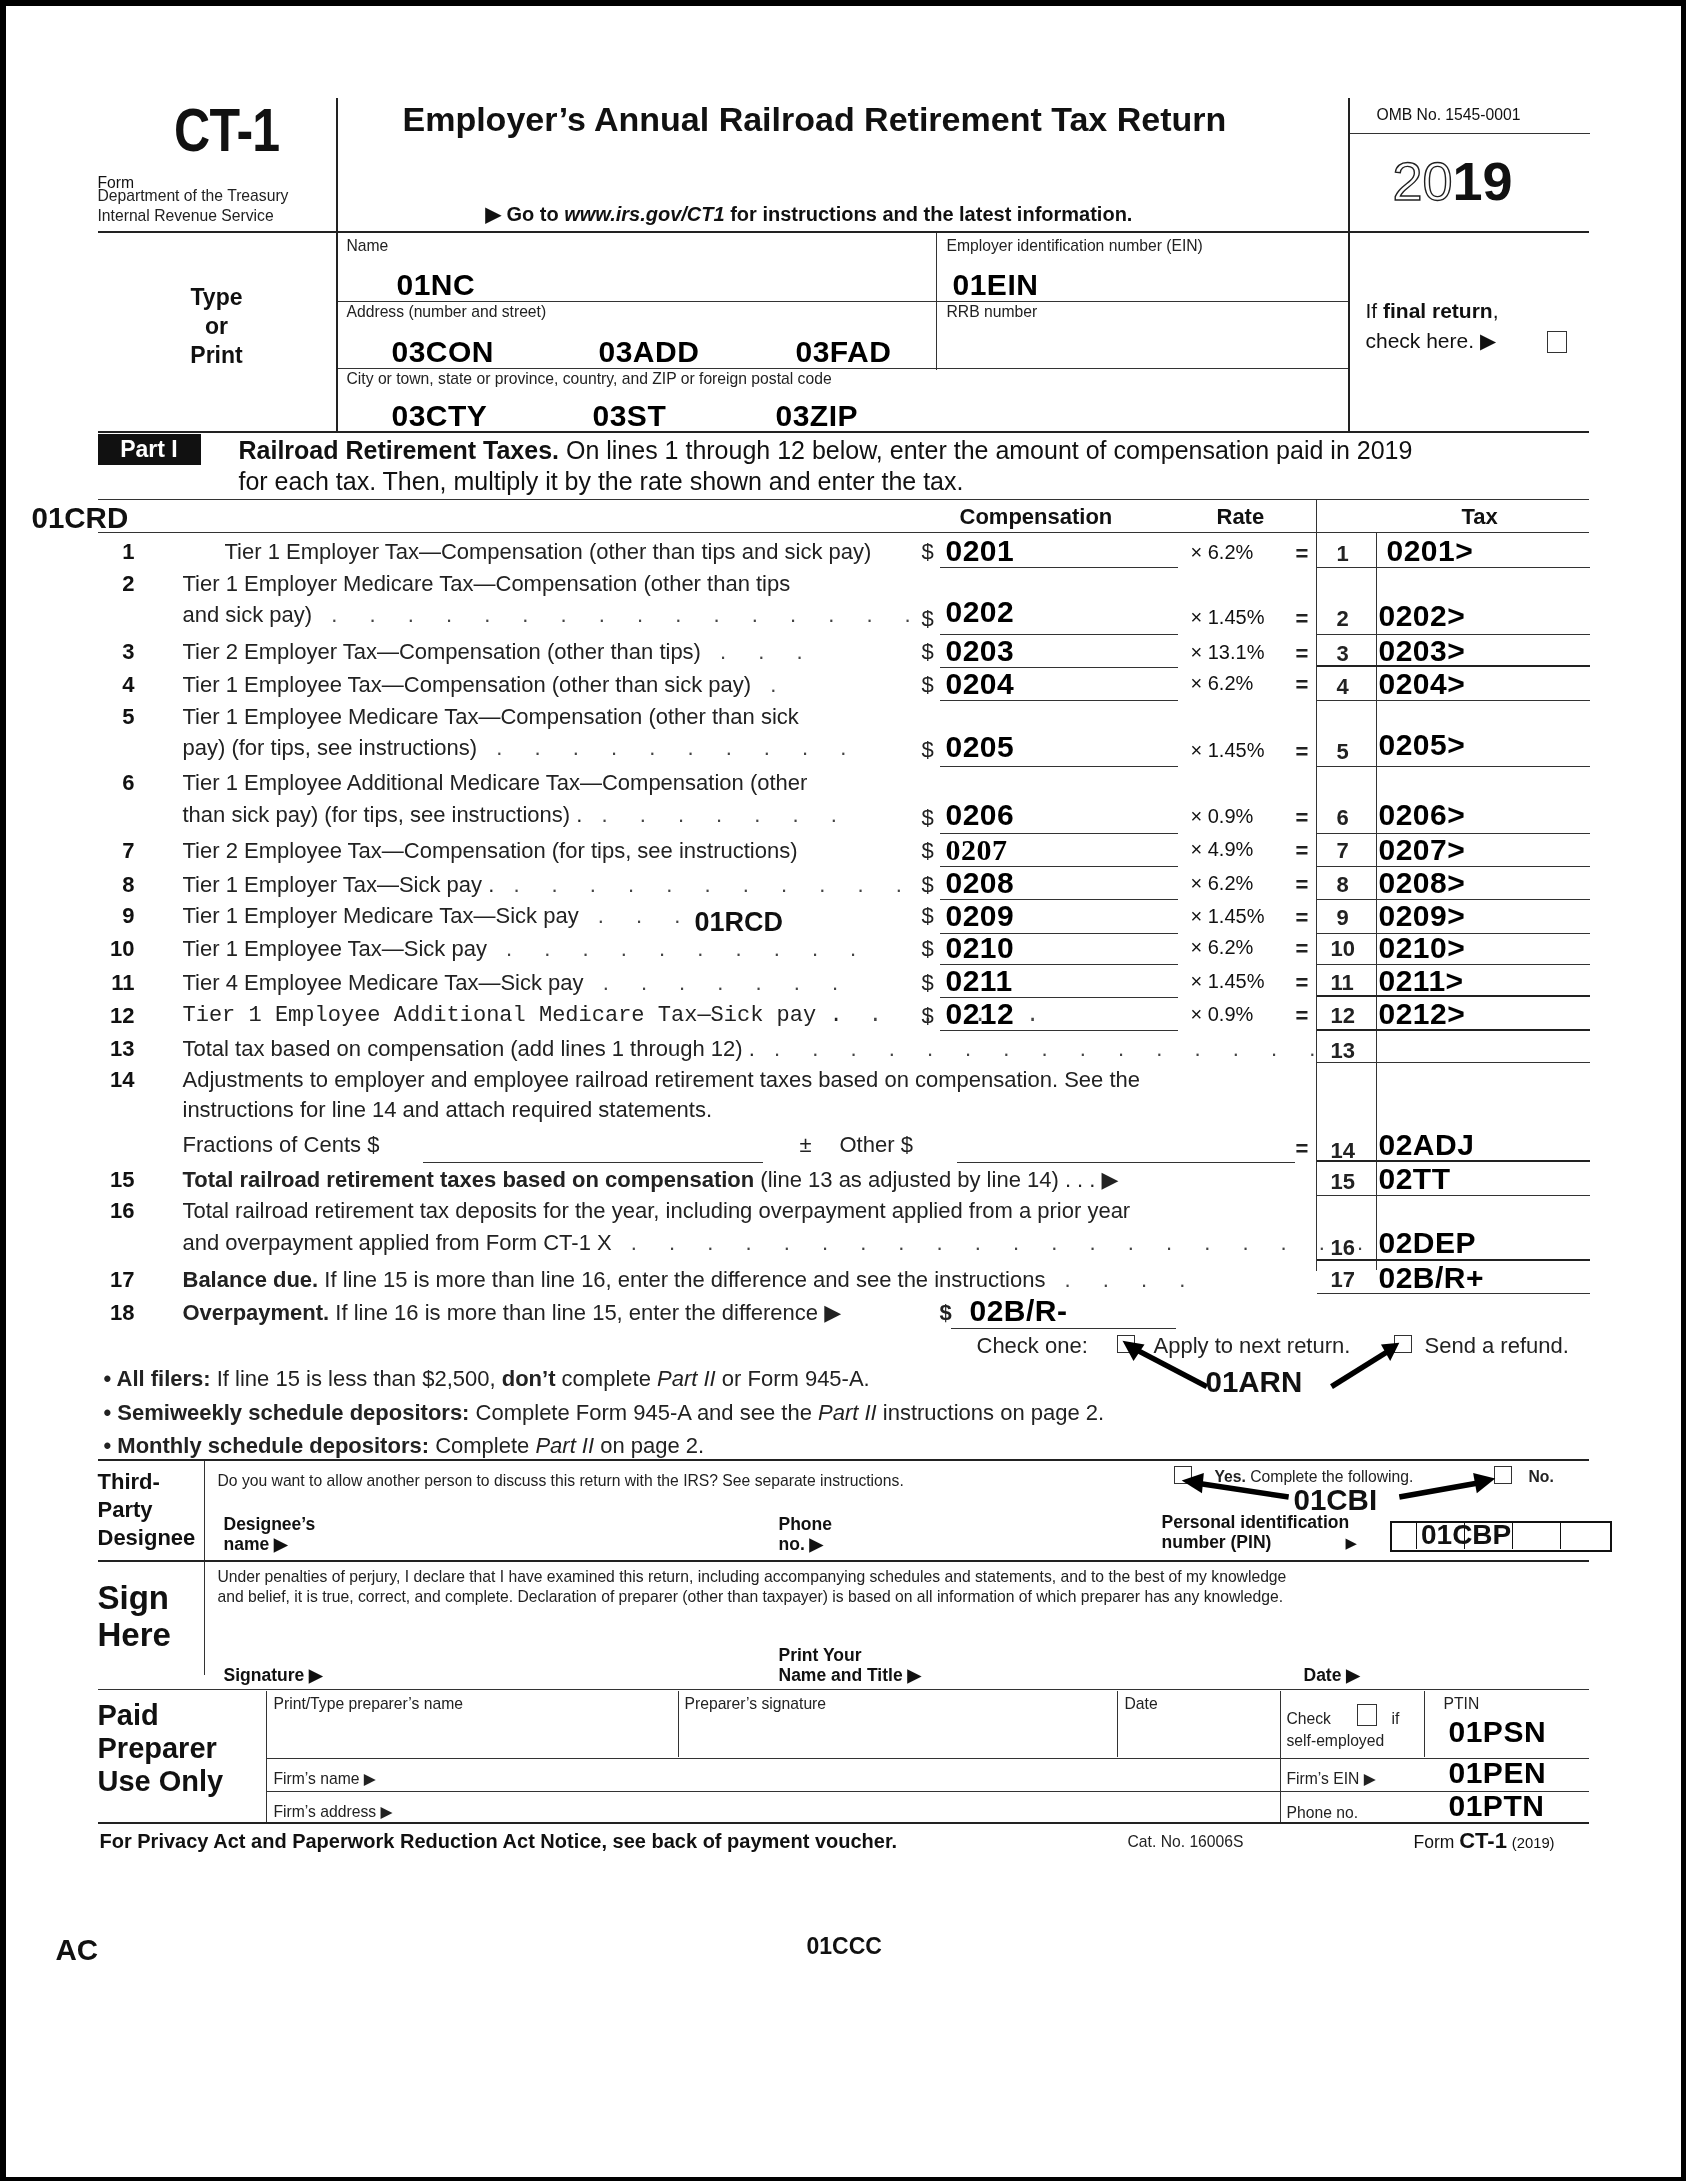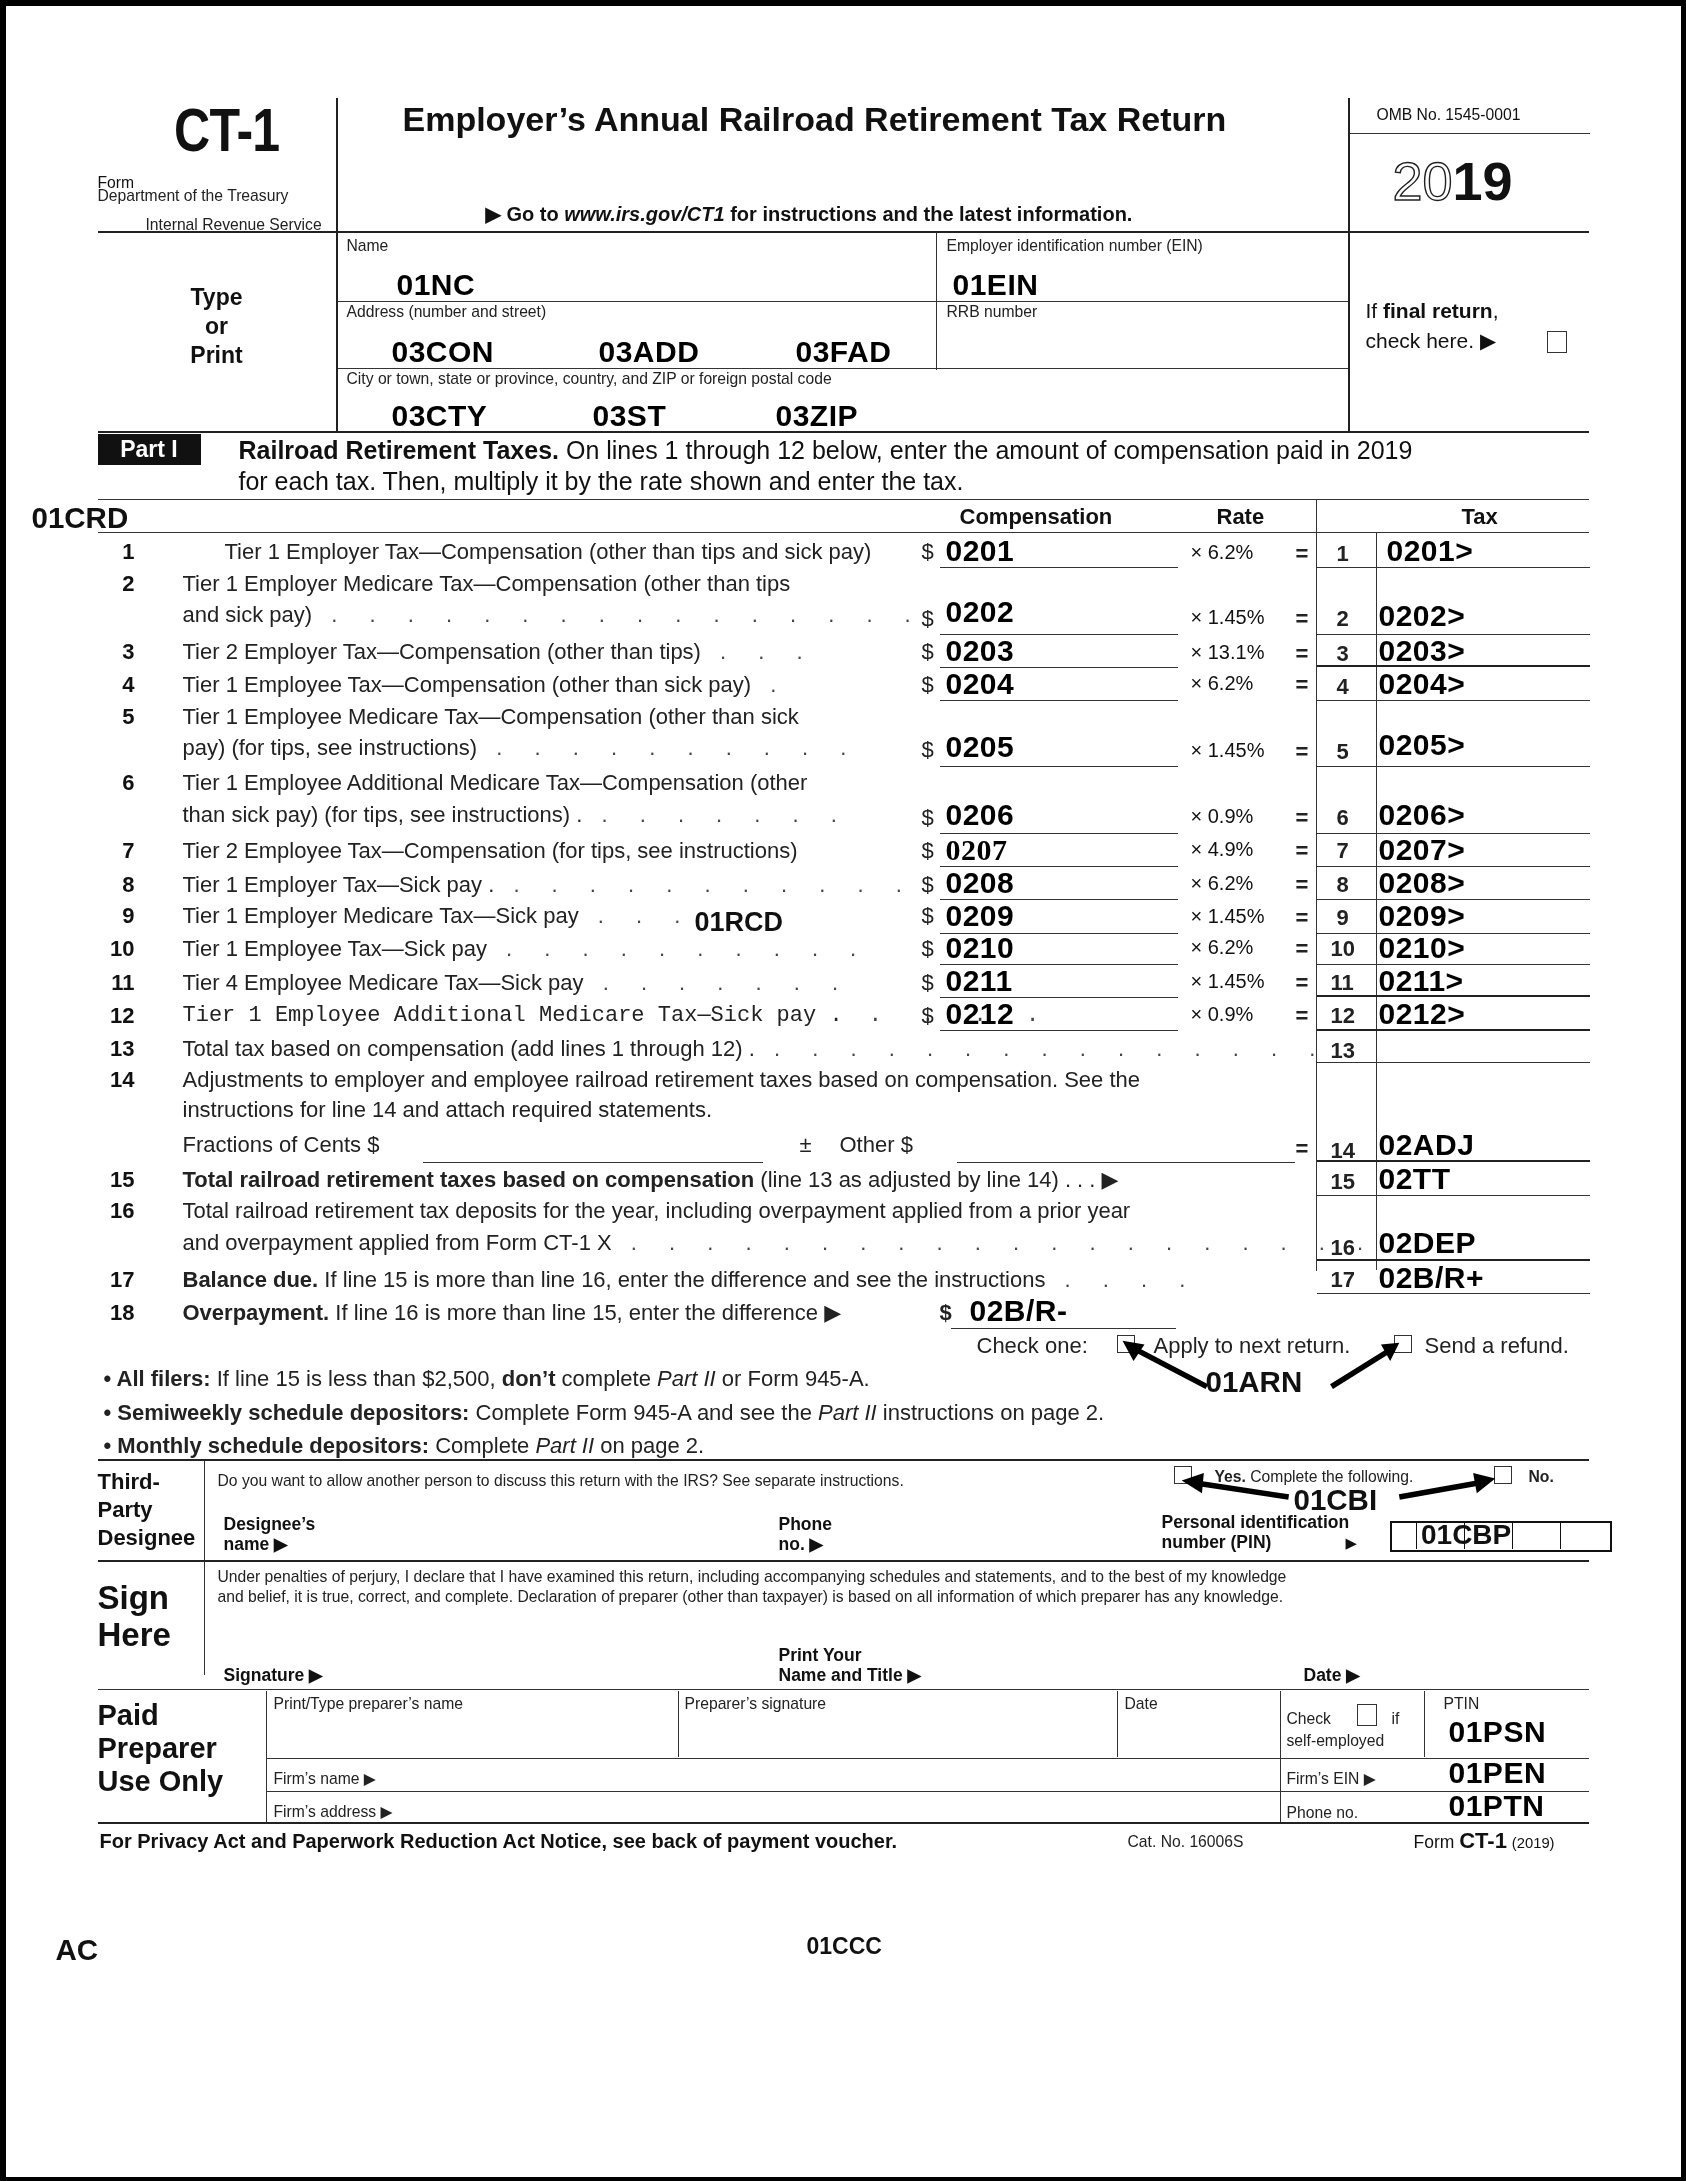--- a/index.html
+++ b/index.html
@@ -22,21 +22,21 @@
   .pincell { position:absolute; top:0; height:26px; border-left:1.4px solid #111; }
 </style>
 </head>
 <body>
 
 <div id="page">
 
   <span class="a" style="left:92px;top:168px;font-size:15.7px;">Form</span>
   <span class="a" style="left:168px;top:89px;font-size:61px;font-weight:bold;transform:scaleX(0.82);transform-origin:left;letter-spacing:-0.9px;">CT-1</span>
   <span class="a sm" style="left:92px;top:181px;">Department of the Treasury</span>
-  <span class="a sm" style="left:92px;top:210px;margin-left:48px;">Internal Revenue Service</span>
+  <span class="a sm" style="left:92px;top:201px;">Internal Revenue Service</span>
 
   <div class="vl2" style="left:330px;top:92px;height:137px;"></div>
   <div class="vl2" style="left:1342px;top:92px;height:137px;"></div>
 
   <span class="a" style="left:397px;top:94px;font-size:34px;font-weight:bold;">Employer’s Annual Railroad Retirement Tax Return</span>
   <span class="a" style="left:480px;top:196px;font-size:20px;font-weight:bold;"><span>▶ Go to </span><i>www.irs.gov/CT1</i><span> for instructions and the latest information.</span></span>
 
   <span class="a" style="left:1371px;top:100px;font-size:15.7px;">OMB No. 1545-0001</span>
   <div class="hl" style="left:1344px;top:127px;width:240px;"></div>
   <span class="a" style="left:1387px;top:144px;font-size:54px;"><span style="color:#fff;-webkit-text-stroke:1.4px #222;">20</span><b>19</b></span>

